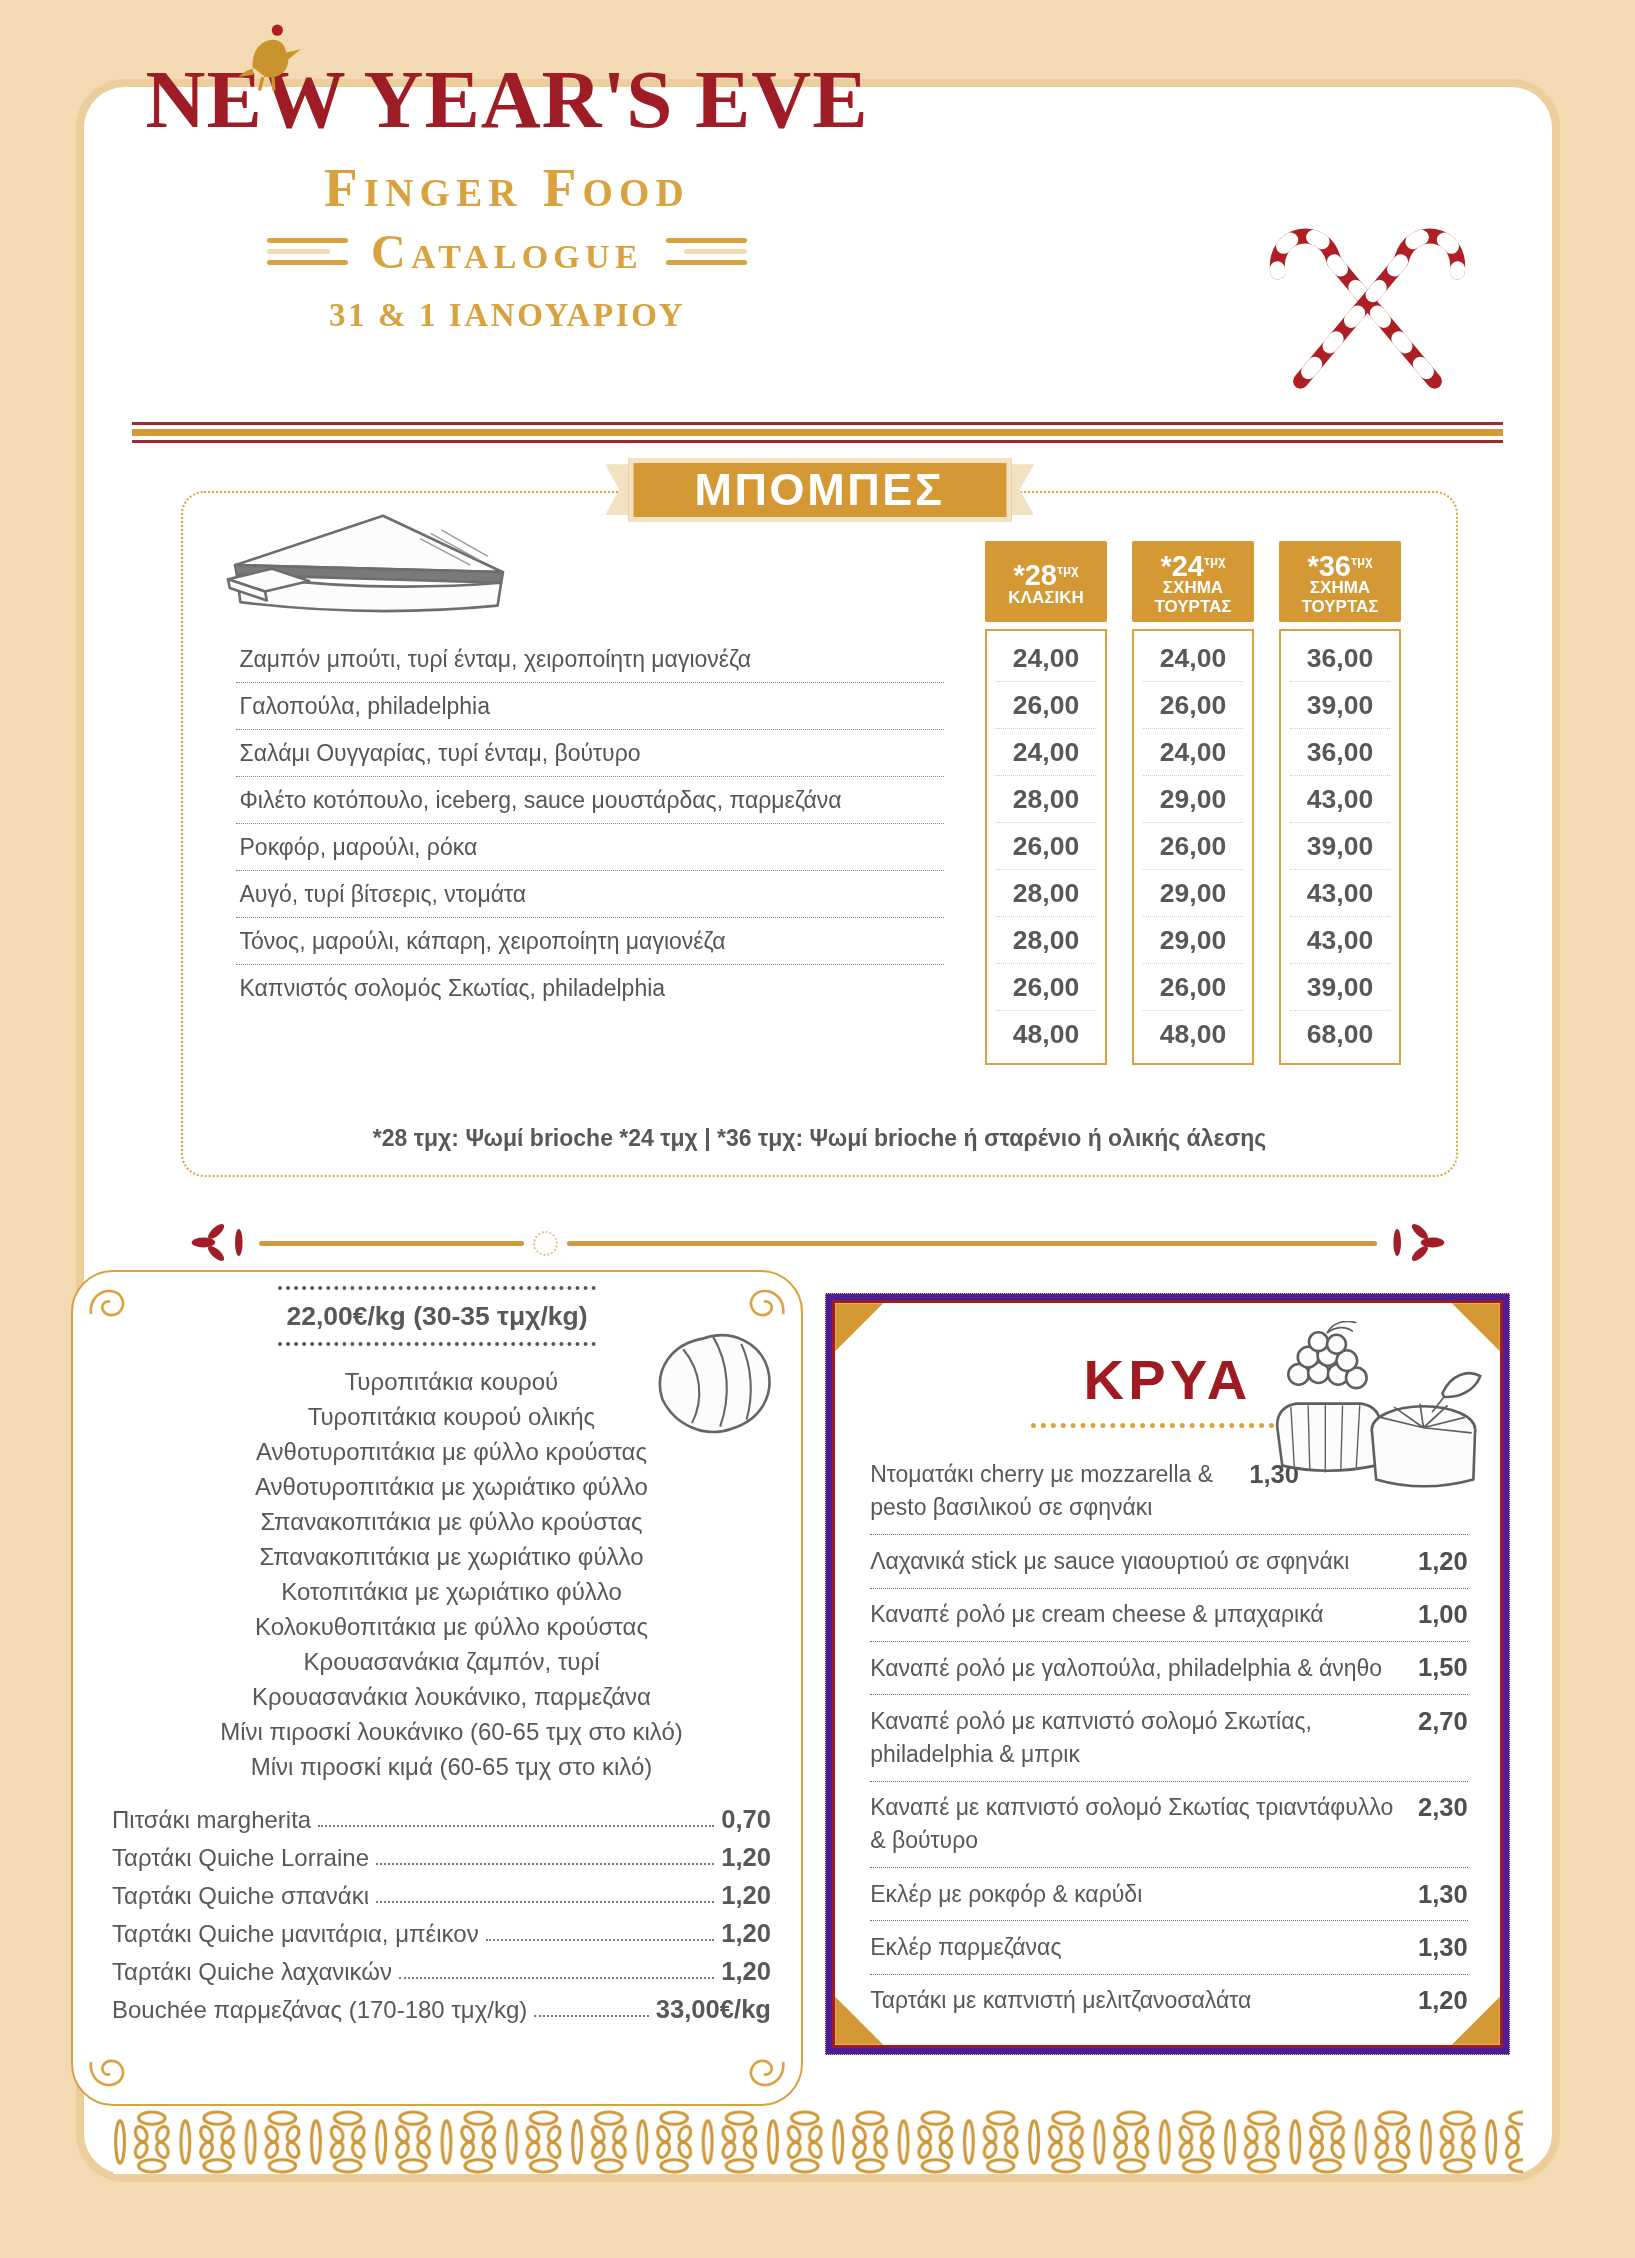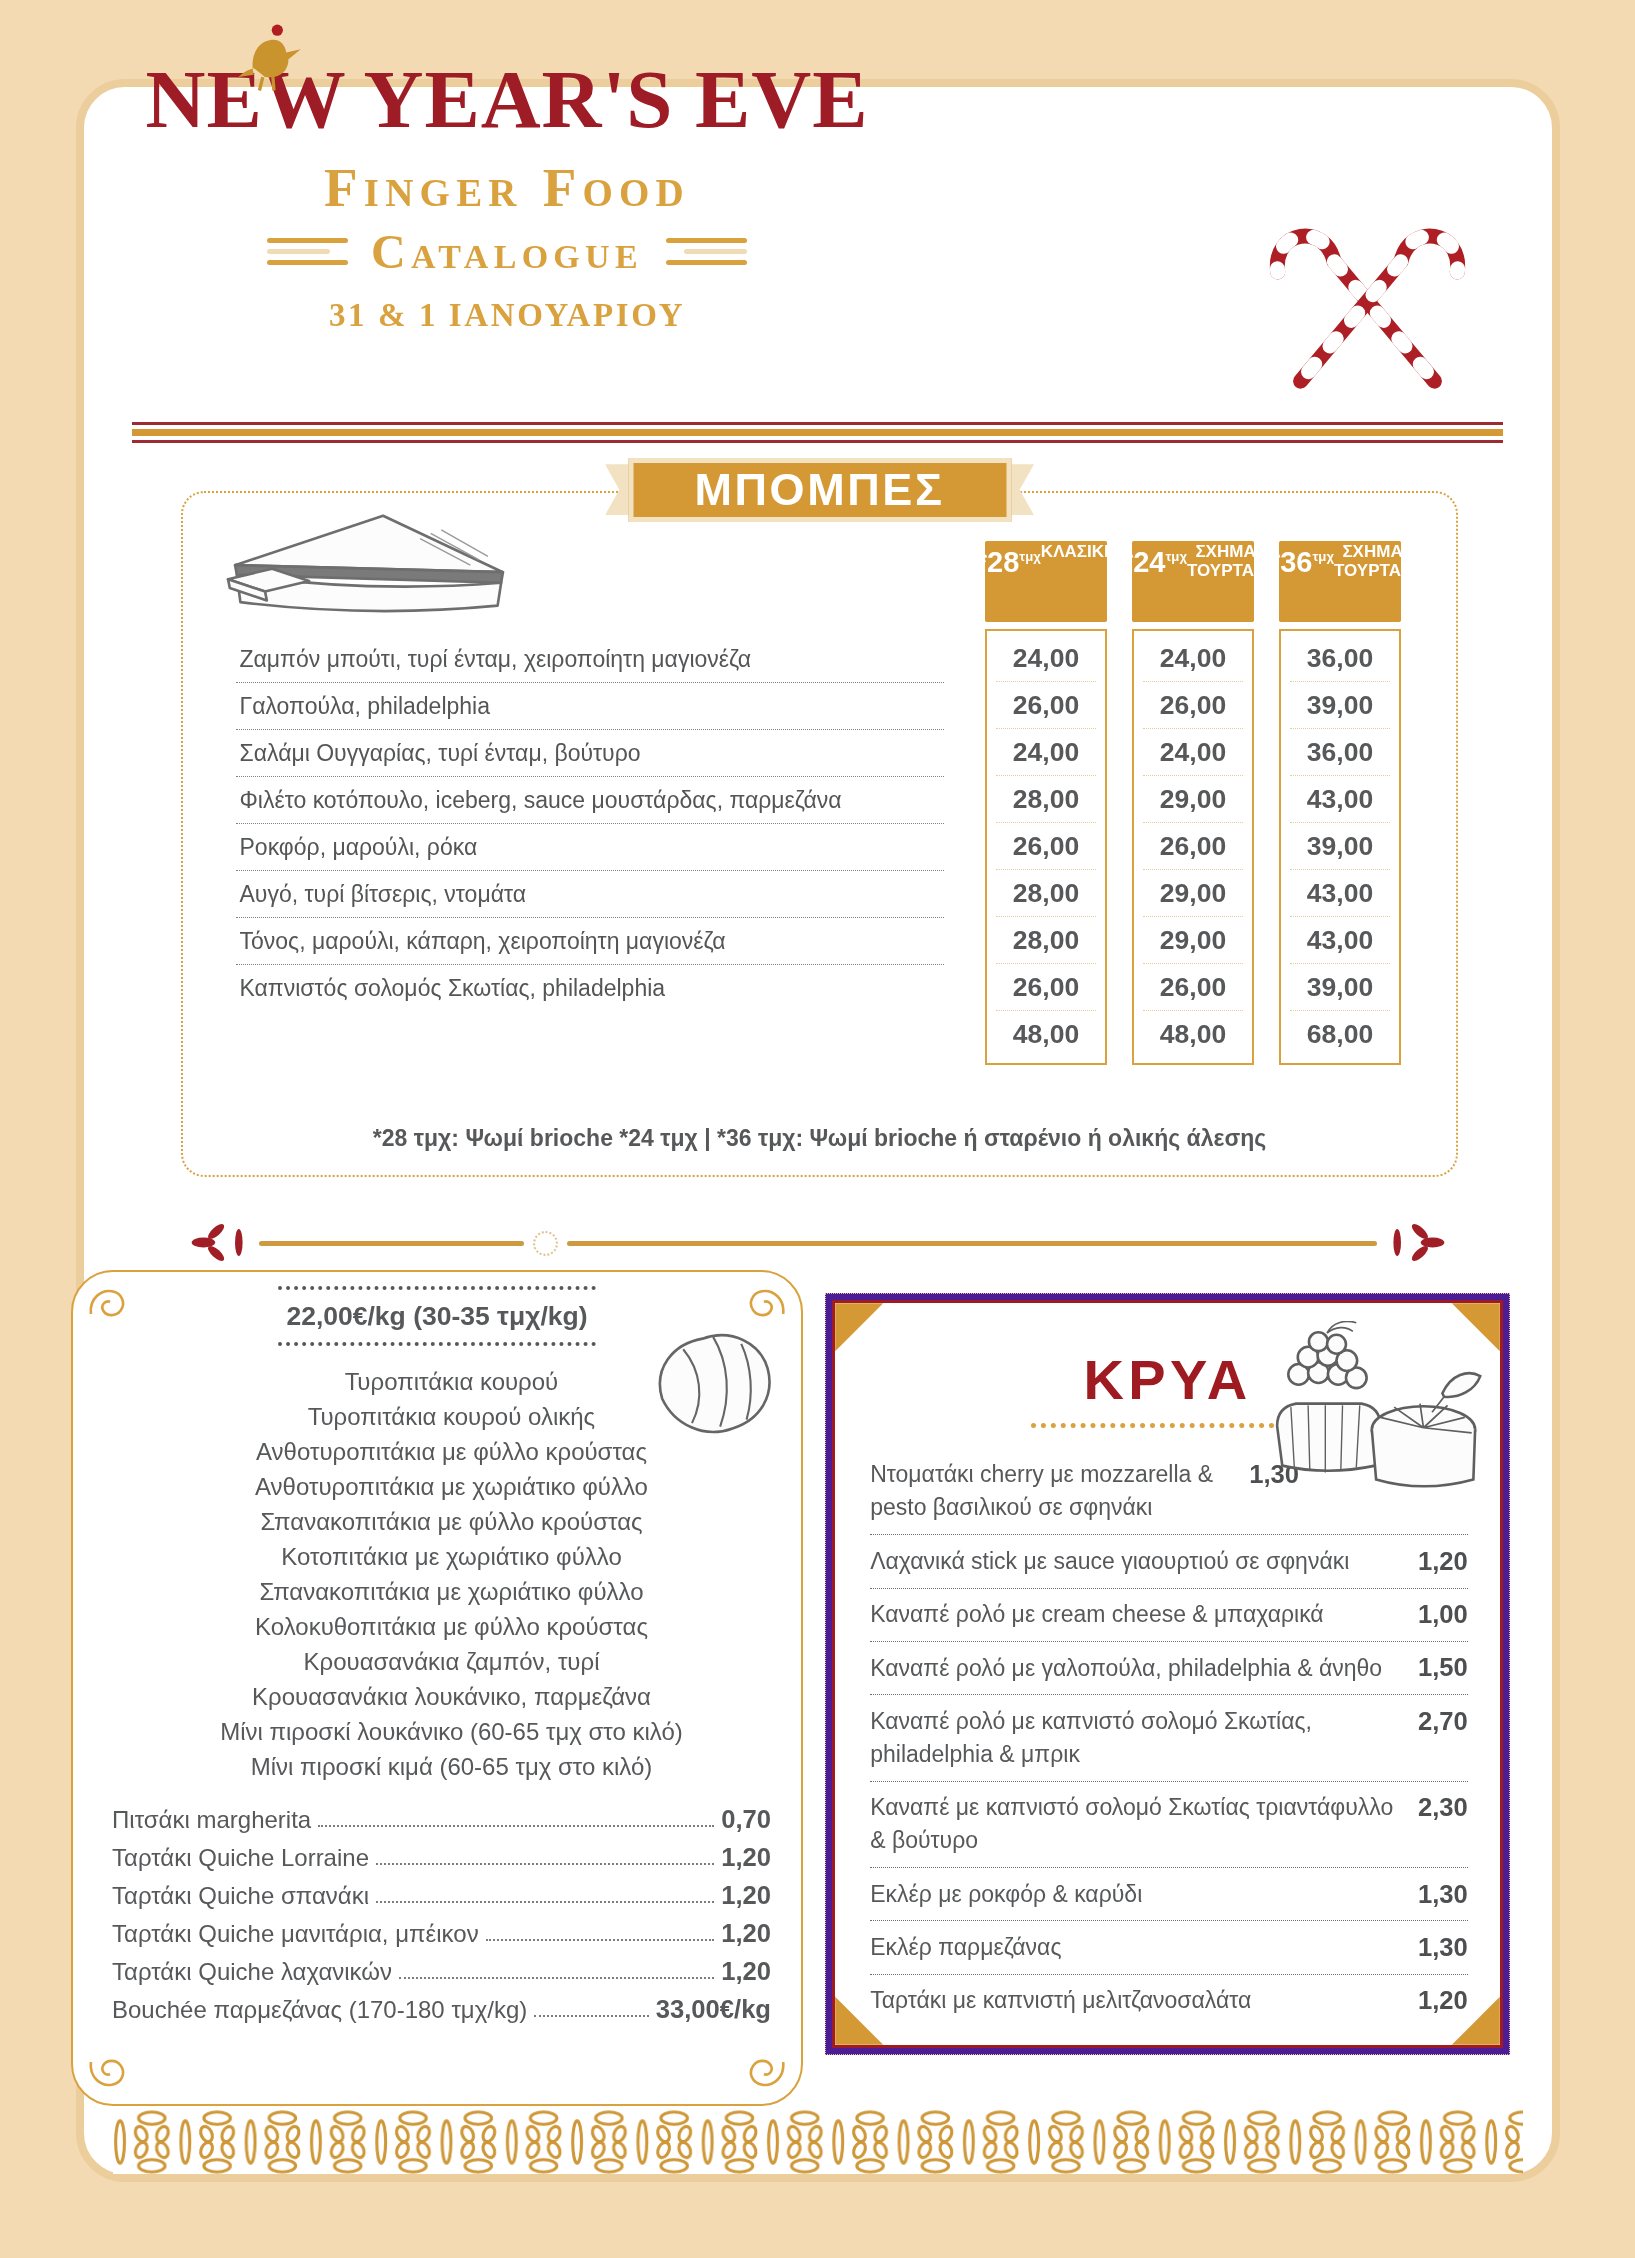--- a/index.html
+++ b/index.html
@@ -67,21 +67,21 @@
   .btable { position:absolute; left:53px; right:55px; top:48px; display:flex; }
   .names-col { flex:1; margin-top:95px; margin-right:16px; }
   .name-row {
     height:47px; border-bottom:1.8px dotted #808184; display:flex; align-items:center;
     font-size:23px; color:#545557; padding-left:3.5px; white-space:nowrap;
   }
   .names-col .name-row:last-of-type { border-bottom:none; }
   .pcol { width:122px; margin-left:25px; display:flex; flex-direction:column; }
   .phead {
     height:81px; background:#D49935; color:#fff; text-align:center;
-    display:flex; flex-direction:row; justify-content:center; border-radius:1.8px; padding:2px;
+    display:flex; flex-direction:column; justify-content:center; border-radius:1.8px; padding:15px;
   }
   .phead .q { font-size:29px; font-weight:bold; line-height:28px; }
   .phead .q sup { font-size:13.2px; }
   .phead .s { font-size:17px; font-weight:bold; line-height:18.5px; }
   .pbox { margin-top:7px; border:2.6px solid #D9A23F; background:#fff; padding:4.4px 8.8px; }
   .pcell {
     height:47px; display:flex; align-items:center; justify-content:center;
     font-size:26.5px; font-weight:bold; color:#57585A; border-bottom:1.8px dotted #E7CD9B;
   }
   .pbox .pcell:last-of-type { border-bottom:none; }
@@ -366,22 +366,22 @@
     </svg>
   </span>
 
   <div class="alm-list">
 
   <div class="alm-item">Τυροπιτάκια κουρού</div>
       <div class="alm-item">Τυροπιτάκια κουρού ολικής</div>
       <div class="alm-item">Ανθοτυροπιτάκια με φύλλο κρούστας</div>
       <div class="alm-item">Ανθοτυροπιτάκια με χωριάτικο φύλλο</div>
       <div class="alm-item">Σπανακοπιτάκια με φύλλο κρούστας</div>
+      <div class="alm-item">Σπανακοπιτάκια με χωριάτικο φύλλο</div>
       <div class="alm-item">Κοτοπιτάκια με χωριάτικο φύλλο</div>
-      <div class="alm-item">Σπανακοπιτάκια με χωριάτικο φύλλο</div>
       <div class="alm-item">Κολοκυθοπιτάκια με φύλλο κρούστας</div>
       <div class="alm-item">Κρουασανάκια ζαμπόν, τυρί</div>
       <div class="alm-item">Κρουασανάκια λουκάνικο, παρμεζάνα</div>
       <div class="alm-item">Μίνι πιροσκί λουκάνικο (60-65 τμχ στο κιλό)</div>
       <div class="alm-item">Μίνι πιροσκί κιμά (60-65 τμχ στο κιλό)</div>
     </div>
 
   <div class="alm-priced">
 
       <div class="aprow">

